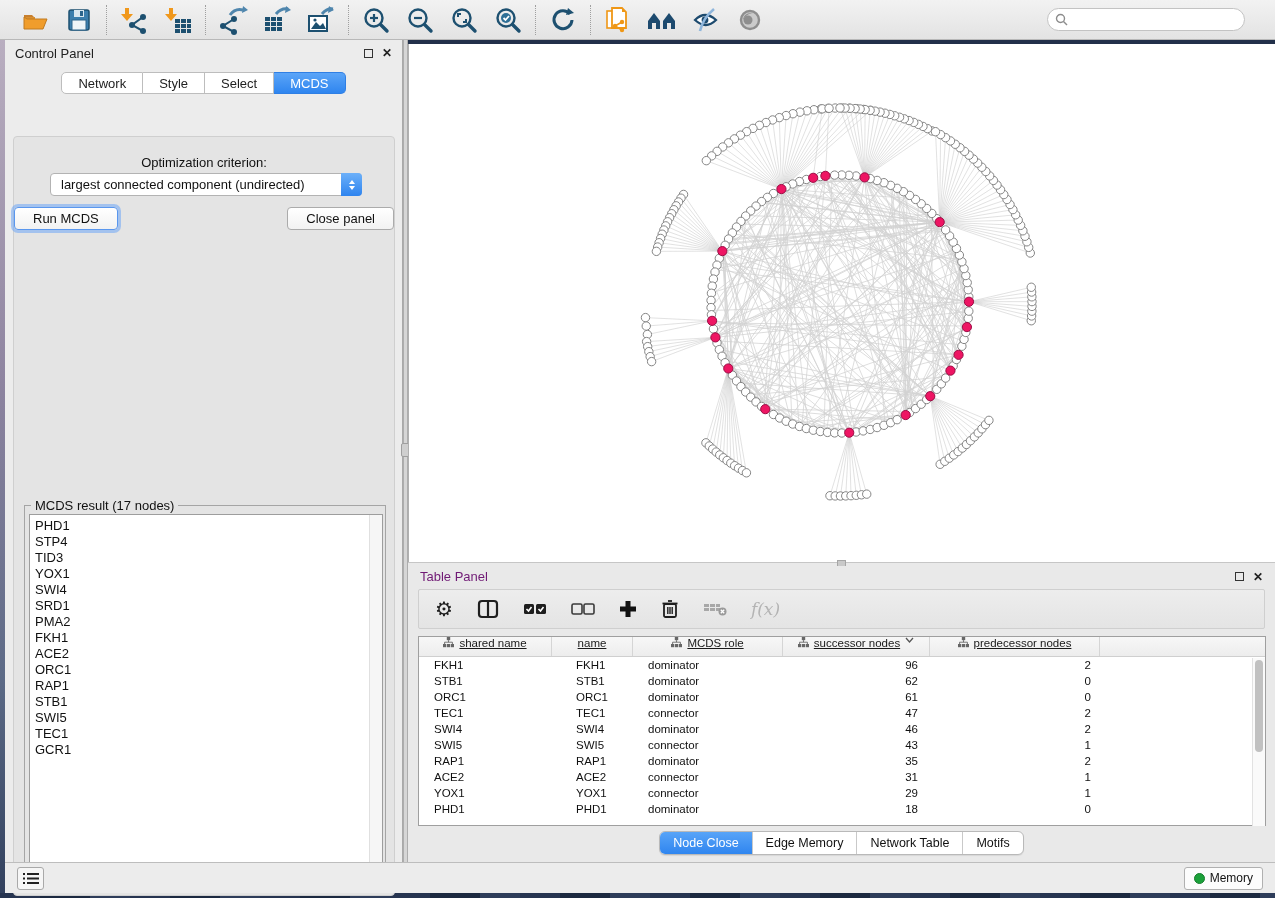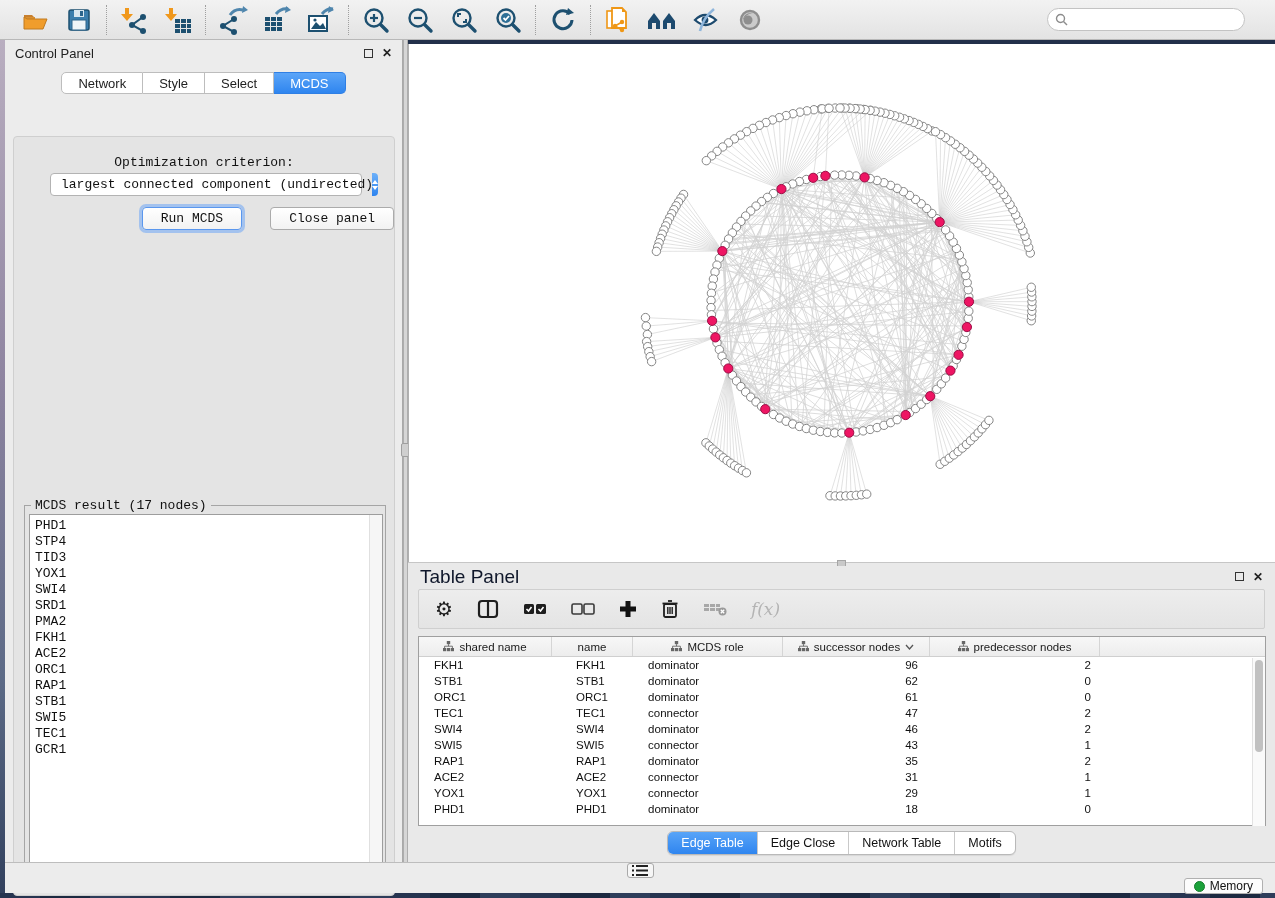--- a/index.html
+++ b/index.html
@@ -33,31 +33,31 @@
   .close-ico { font-size:12px; font-weight:700; color:#222; line-height:1; }
 
   .cp-tabs { display:flex; justify-content:center; margin-top:6px; position:relative; z-index:2; }
   .seg-tab { height:22px; padding:0 16px; background:#fff; border:1px solid #bdbdbd; border-left:none;
     font-size:13px; color:#222; display:flex; align-items:center; }
   .seg-tab:first-child { border-left:1px solid #bdbdbd; border-radius:5px 0 0 5px; }
   .seg-tab:last-child { border-radius:0 5px 5px 0; }
   .seg-tab.sel { background:linear-gradient(#5ba5f8,#2f85ef); border-color:#2f7fe4; color:#fff; }
 
   .cp-content { position:absolute; left:8px; top:96px; width:382px; height:760px;
-    background:#e4e4e4; border:1px solid #cfcfcf; border-radius:4px;font-family:Liberation Mono, monospace; }
+    background:#e4e4e4; border:1px solid #cfcfcf; border-radius:4px; }
   .opt-label { text-align:center; margin-top:18px; font-size:13px; color:#111; }
   .dropdown { position:absolute; left:36px; top:36px; width:312px; height:23px; background:#fff;
     border:1px solid #b3b3b3; border-radius:4px; display:flex; align-items:center; }
   .dropdown .dd-text { flex:1; font-size:13px; padding-left:10px; color:#111; white-space:nowrap; }
   .dd-btn { width:21px; height:23px; margin:-1px; border-radius:0 4px 4px 0;
     background:linear-gradient(#6cb0f9,#2e84ef); display:flex; flex-direction:column; align-items:center; justify-content:center; gap:2px; }
   .dd-btn .ch { width:0; height:0; border-left:3.5px solid transparent; border-right:3.5px solid transparent; }
   .ch.up { border-bottom:4px solid #fff; }
   .ch.dn { border-top:4px solid #fff; }
-  .btn-row { position:absolute; left:0; top:70px; width:100%; display:flex; justify-content:flex-end; gap:28px; }
+  .btn-row { position:absolute; left:0; top:70px; width:100%; display:flex; justify-content:space-between; gap:14px; }
   .mac-btn { height:23px; padding:0 18px; background:linear-gradient(#ffffff,#f2f2f2); border:1px solid #ababab;
     border-radius:4px; font-size:13px; color:#111; display:flex; align-items:center; }
   .mac-btn.focused { border:1px solid #5a97ee; box-shadow:0 0 0 3px rgba(110,166,245,.55); }
 
   .fieldset { position:absolute; left:10px; top:368px; width:362px; height:374px; border:1px solid #a5a5a5; }
   .fieldset-legend { position:absolute; left:6px; top:-8px; background:#e4e4e4; padding:0 4px; font-size:13px; color:#111; }
   .list-box { position:absolute; left:4px; top:8px; width:354px; height:360px; background:#fff; border:1px solid #9d9d9d; overflow:hidden; }
   .list-inner { padding:3px 0 0 5px; }
   .list-item { font-size:13px; line-height:16px; color:#111; }
   .list-scroll { position:absolute; right:0; top:0; width:13px; height:100%; background:#f6f6f6; border-left:1px solid #e0e0e0; }
@@ -75,47 +75,47 @@
   .tl.grn{ background:#28c840; border:1px solid #1da22f;}
   .net-title { position:absolute; left:0; right:0; text-align:center; font-size:13px; color:#222; }
   .net-canvas-wrap { width:867px; height:498px; background:#fff; }
 
   .h-splitter { left:408px; top:562px; width:867px; height:4px; background:#e9e9e9; border-top:1px solid #c6c6c6; }
   .h-grip { position:absolute; left:429px; top:-3px; width:9px; height:8px; background:#c9c9c9; border:1px solid #a6a6a6; }
 
   
   .table-panel { left:408px; top:566px; width:867px; height:296px; background:#e9e9e9; }
   .tp-header { height:21px; display:flex; align-items:center; padding:0 12px; }
-  .tp-title { font-size:19px; color:#0f172a; }
+  .tp-title { font-size:13px; color:#701a75; }
   .tp-toolbar { margin:2px 10px 0 10px; height:40px; background:linear-gradient(#ededed,#e4e4e4);
     border:1px solid #cycyc; border:1px solid #cfcfcf; border-radius:2px; display:flex; align-items:center; gap:24px; padding-left:16px; }
   .tp-ico { display:flex; align-items:center; justify-content:center; height:30px; }
   .gear-glyph { font-size:20px; color:#1e1e1e; line-height:1; }
   .fx-glyph { font-family:"DejaVu Serif",serif; font-style:italic; font-size:17px; color:#b3b3b3; }
 
   .table-wrap { position:absolute; left:10px; top:70px; width:848px; height:190px; background:#fff; border:1px solid #9f9f9f; }
   .thead { display:flex; height:20px; background:linear-gradient(#f7f7f7,#ededed); border-bottom:1px solid #cfcfcf; }
-  .th { display:flex; align-items:center; justify-content:center; gap:5px; font-size:11.5px; color:#1a1a1a;
-    border-right:1px solid #d5d5d5; overflow:hidden; }
+  .th { display:flex; align-items:flex-start; justify-content:center; gap:5px; font-size:11.5px; color:#1a1a1a;
+    border-right:1px solid #d5d5d5; overflow:hidden;text-decoration:underline; }
   .trow { display:flex; height:16px; align-items:center; }
   .td { font-size:11.5px; color:#111; white-space:nowrap; overflow:hidden; }
   .num { text-align:right; }
   .t-scroll { position:absolute; top:21px; right:0; width:13px; height:168px; background:#fafafa; border-left:1px solid #e2e2e2; }
   .t-thumb { position:absolute; top:2px; left:2px; width:8px; height:92px; background:#c1c1c1; border-radius:4px; }
 
   .tp-tabs { position:absolute; left:0; top:265px; width:100%; display:flex; justify-content:center; }
   .tp-tabs-inner { display:flex; background:#fff; border:1px solid #b9b9b9; border-radius:6px; overflow:hidden;
     box-shadow:0 1px 1px rgba(0,0,0,.08); }
   .b-tab { height:22px; padding:0 13px; font-size:12.5px; color:#111; display:flex; align-items:center; border-left:1px solid #c9c9c9; }
   .b-tab:first-child { border-left:none; }
   .b-tab.sel { background:linear-gradient(#58a4f8,#2f85ef); color:#fff; }
 
   
   .status-bar { left:5px; top:862px; width:1270px; height:31px; background:#ececec; border-top:1px solid #bdbdbd;
-    display:flex; align-items:center; padding:0 12px;flex-direction:column; }
+    display:flex; align-items:center; padding:0 12px; }
   .list-btn { width:27px; height:23px; background:#f6f6f6; border:1px solid #a9a9a9; border-radius:3px;
     display:flex; align-items:center; justify-content:center; }
   .memory-btn { margin-left:auto; height:23px; background:#fcfcfc; border:1px solid #b0b0b0; border-radius:3px;
     display:flex; align-items:center; gap:5px; padding:0 9px; font-size:12px; color:#111; }
   .mem-dot { width:11px; height:11px; border-radius:50%; background:#1ba13a; border:1px solid #157d2c; }
 
   .colicon { flex:0 0 auto; }
 </style>
 </head>
 <body>
@@ -1248,22 +1248,22 @@
           <div class="td num" style="width: 170px; padding: 0px 9px 0px 0px;">0</div>
         </div>
       </div>
     <div class="t-scroll">
         <div class="t-thumb"></div>
       </div>
   </div>
 
   <div class="tp-tabs">
     <div class="tp-tabs-inner">
-      <div class="b-tab sel">Edge Table</div>
-      <div class="b-tab">Edge Close</div>
+      <div class="b-tab sel">Node Close</div>
+      <div class="b-tab">Edge Memory</div>
       <div class="b-tab">Network Table</div>
       <div class="b-tab">Motifs</div>
     </div>
   </div>
 </div>
 
 <div class="abs status-bar">
   <div class="list-btn">
     <svg width="16" height="13" viewBox="0 0 16 13">
       <g fill="#222">

